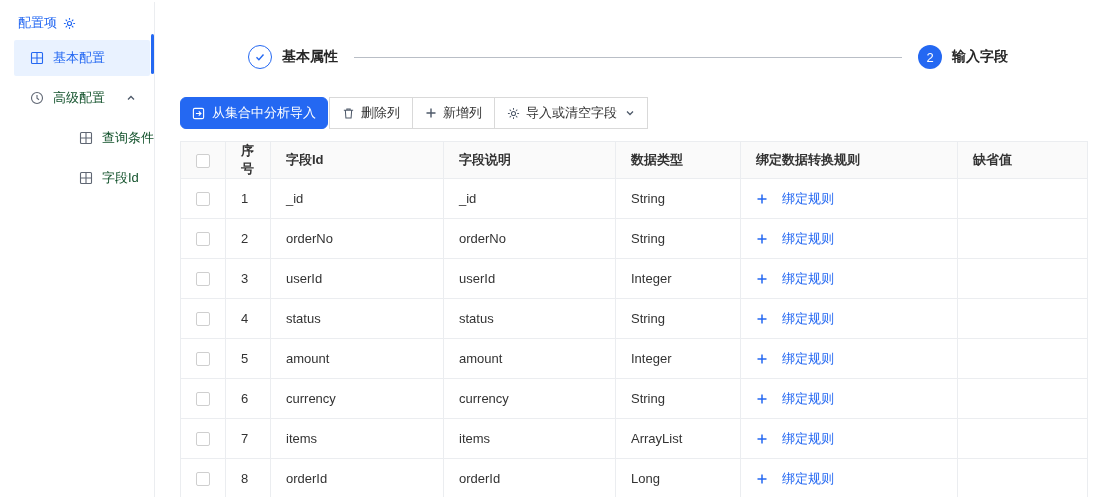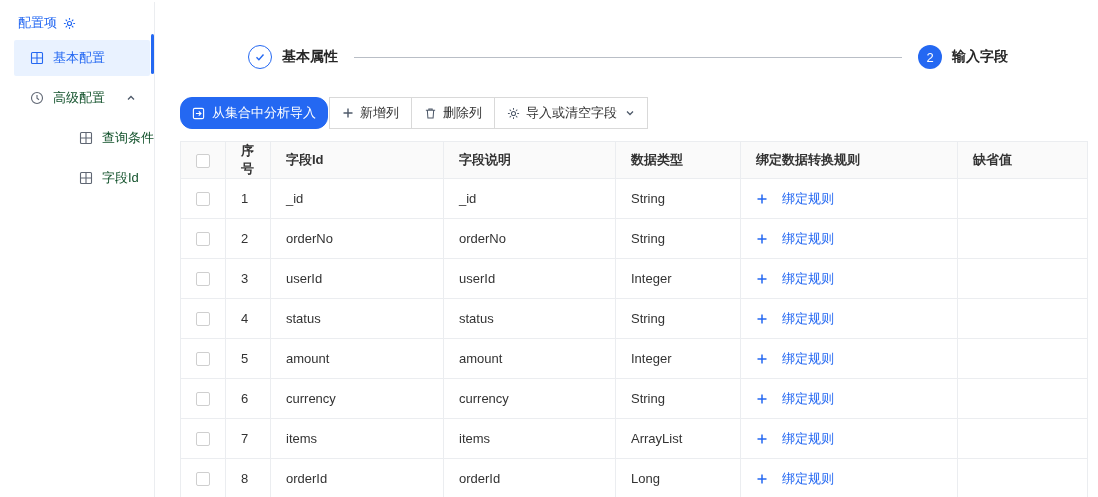--- a/index.html
+++ b/index.html
@@ -32,21 +32,21 @@
 
 .stepper{display:flex;align-items:center;margin-top:33px;padding:0 65px 0 68px;}
 .step{display:flex;align-items:center;flex:0 0 auto;}
 .step-circle{width:24px;height:24px;border-radius:50%;display:flex;align-items:center;justify-content:center;font-size:13px;flex:0 0 auto;}
 .step-circle.done{border:1px solid var(--primary);color:var(--primary);background:#fff;}
 .step-circle.current{background:var(--primary);color:#fff;}
 .step-label{margin-left:10px;font-size:14px;font-weight:600;color:#262626;}
 .step-line{flex:1;height:1px;background:#b9bec6;margin:0 16px;}
 
 .toolbar{display:flex;align-items:center;margin-top:28px;}
-.btn-primary{display:inline-flex;align-items:center;gap:7px;background:var(--primary);color:#fff;border:1px solid var(--primary);height:32px;padding:0 11px;font-size:13px;border-radius:12px;cursor:pointer;font-family:inherit;}
+.btn-primary{display:inline-flex;align-items:center;gap:7px;background:var(--primary);color:#fff;border:1px solid var(--primary);height:32px;padding:0 11px;font-size:13px;border-radius:6px;cursor:pointer;font-family:inherit;}
 .btn-primary .icon{display:inline-flex;color:#fff;}
 .btn-group{display:flex;margin-left:2px;}
 .btn{display:inline-flex;align-items:center;gap:6px;background:#fff;border:1px solid #d9d9d9;height:32px;padding:0 12px;font-size:13px;color:#333;cursor:pointer;margin-left:-1px;font-family:inherit;}
 .btn .icon{display:inline-flex;color:#4e5969;}
 .btn .caret-down{margin-left:2px;}
 
 .fields-table{margin-top:12px;width:907px;border-collapse:collapse;table-layout:fixed;}
 .fields-table th{background:var(--table-header-bg);height:33px;font-size:13px;font-weight:600;color:#333;text-align:left;padding:0 15px;border:1px solid var(--border);}
 .fields-table td{height:40px;font-size:13px;color:#333;text-align:left;padding:0 15px;border:1px solid var(--border);background:#fff;}
 .col-check{padding:0 !important;text-align:center !important;}
@@ -142,33 +142,33 @@
         <svg width="13" height="13" viewBox="0 0 14 14" fill="none" stroke="currentColor" stroke-width="1.2">
             <rect x="1.5" y="1.5" width="11" height="11" rx="1.5"></rect>
             <path d="M4.2 7h5.2M7.3 4.6L9.7 7l-2.4 2.4"></path>
           </svg>
       </span>
       <span>从集合中分析导入</span>
     </button>
     <div class="btn-group">
       <button class="btn">
         <span class="icon">
+          <svg width="13" height="13" viewBox="0 0 14 14" fill="none" stroke="currentColor" stroke-width="1.1">
+              <path d="M2 3.6h10M5.2 3.6V2.2h3.6v1.4M3.6 3.6l.6 8.2h5.6l.6-8.2"></path>
+            </svg>
+        </span>
+        <span>删除列</span>
+      </button>
+      <button class="btn">
+        <span class="icon">
           <svg width="12" height="12" viewBox="0 0 12 12" fill="none" stroke="currentColor" stroke-width="1.4">
               <path d="M6 1.5v9M1.5 6h9"></path>
             </svg>
         </span>
         <span>新增列</span>
-      </button>
-      <button class="btn">
-        <span class="icon">
-          <svg width="13" height="13" viewBox="0 0 14 14" fill="none" stroke="currentColor" stroke-width="1.1">
-              <path d="M2 3.6h10M5.2 3.6V2.2h3.6v1.4M3.6 3.6l.6 8.2h5.6l.6-8.2"></path>
-            </svg>
-        </span>
-        <span>删除列</span>
       </button>
       <button class="btn">
         <span class="icon">
           <svg width="13" height="13" viewBox="0 0 14 14" fill="none" stroke="currentColor" stroke-width="1.1">
               <circle cx="7" cy="7" r="2.2"></circle>
               <path d="M7 1v2M7 11v2M1 7h2M11 7h2M2.9 2.9l1.4 1.4M9.7 9.7l1.4 1.4M11.1 2.9L9.7 4.3M4.3 9.7l-1.4 1.4"></path>
             </svg>
         </span>
         <span>导入或清空字段</span>
         <span class="icon caret-down">

